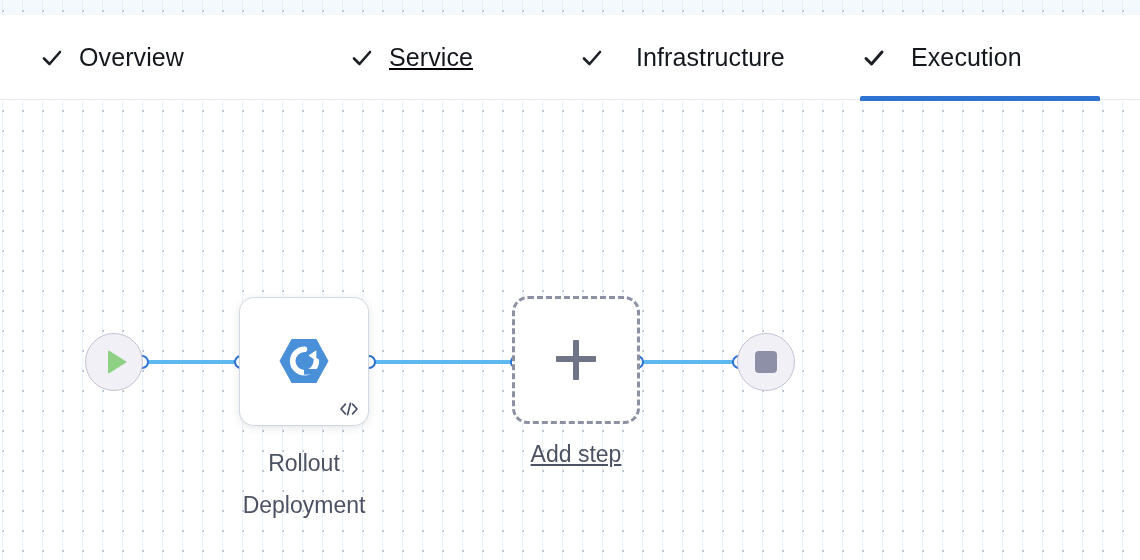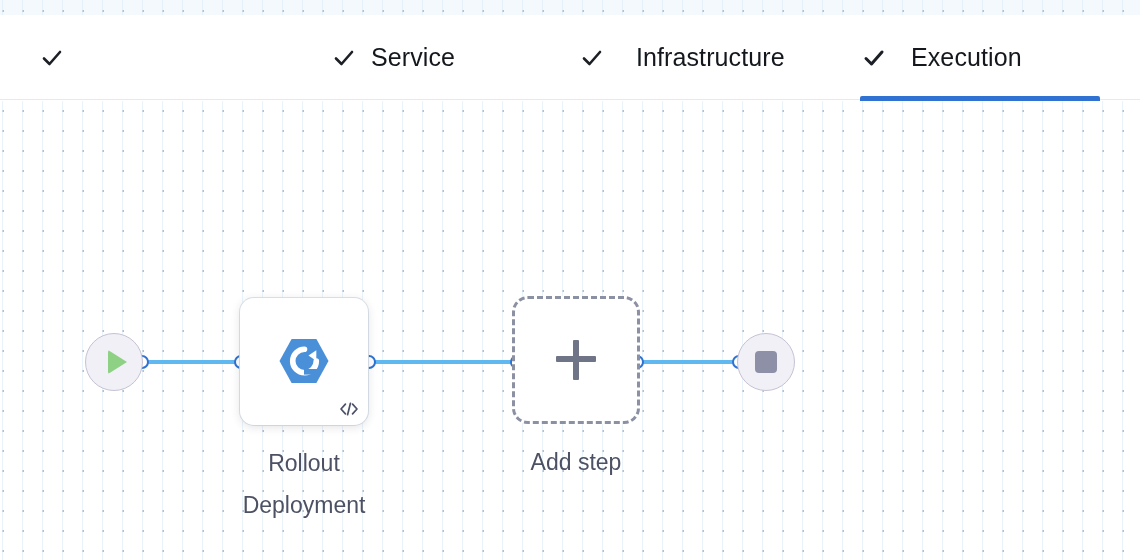--- a/index.html
+++ b/index.html
@@ -94,21 +94,21 @@
     position: absolute;
     bottom: -1px;
     left: 0;
     right: 0;
     height: 5px;
     background: #2f72d2;
     border-radius: 2px 2px 0 0;
   }
 
   .tab-overview      { left: 38px;  }
-  .tab-service       { left: 330px; }
+  .tab-service       { left: 348px; text-decoration: underline; }
   .tab-infrastructure{ left: 578px; gap: 32px; }
   .tab-execution     { left: 860px; width: 240px; }
   .tab-execution .tab-label { padding-left: 10px; }
 
   
   .canvas {
     position: absolute;
     left: 0;
     top: 101px;
     width: 1140px;
@@ -228,22 +228,23 @@
     line-height: 42px;
     white-space: pre-line;
   }
   .label-rollout {
     left: 190px;
     top: 341px; 
     width: 228px;
   }
   .label-addstep {
     left: 486px;
-    top: 340px;
+    top: 332px;
     width: 180px;
+    text-decoration: underline;
   }
 
   
   .add-step {
     position: absolute;
     left: 512px;
     top: 195px; 
     width: 128px;
     height: 128px;
     background: #ffffff;
@@ -282,20 +283,21 @@
   <div class="top-strip">
     <div class="canvas-bg"></div>
   </div>
 
   <div class="tabbar">
 
     <div class="tab tab-overview">
       <svg class="check" viewBox="0 0 24 24">
         <path d="M4 12.5 L9.5 18 L20 6" fill="none" stroke="#1c2026" stroke-width="2.6" stroke-linecap="round" stroke-linejoin="round"></path>
       </svg>
+      <span class="tab-label">Overview</span>
     </div>
 
     <div class="tab tab-service">
       <svg class="check" viewBox="0 0 24 24">
         <path d="M4 12.5 L9.5 18 L20 6" fill="none" stroke="#1c2026" stroke-width="2.6" stroke-linecap="round" stroke-linejoin="round"></path>
       </svg>
       <span class="tab-label">Service</span>
     </div>
 
     <div class="tab tab-infrastructure">

